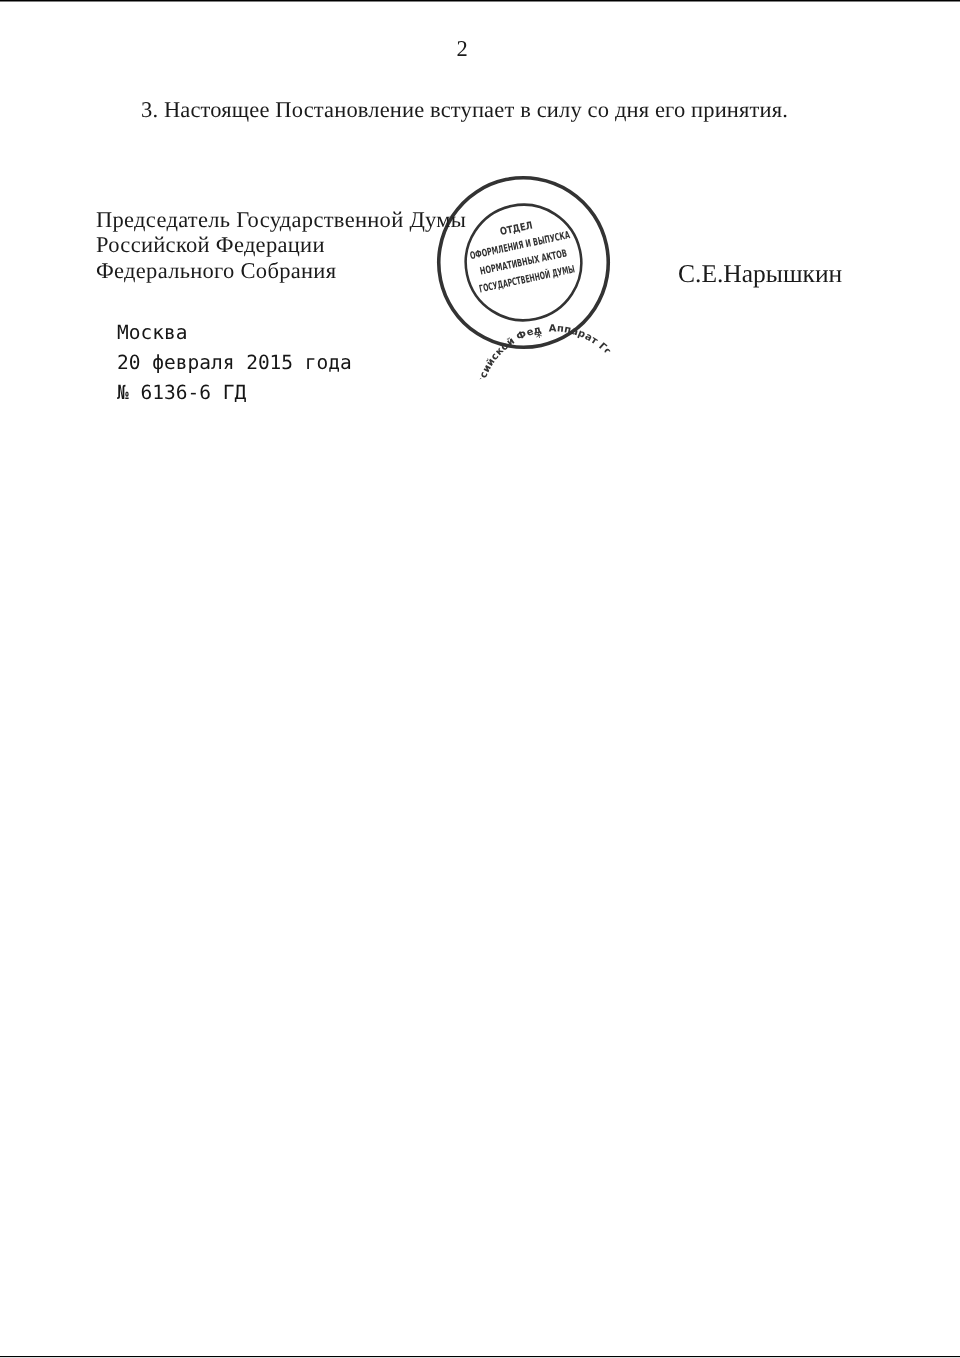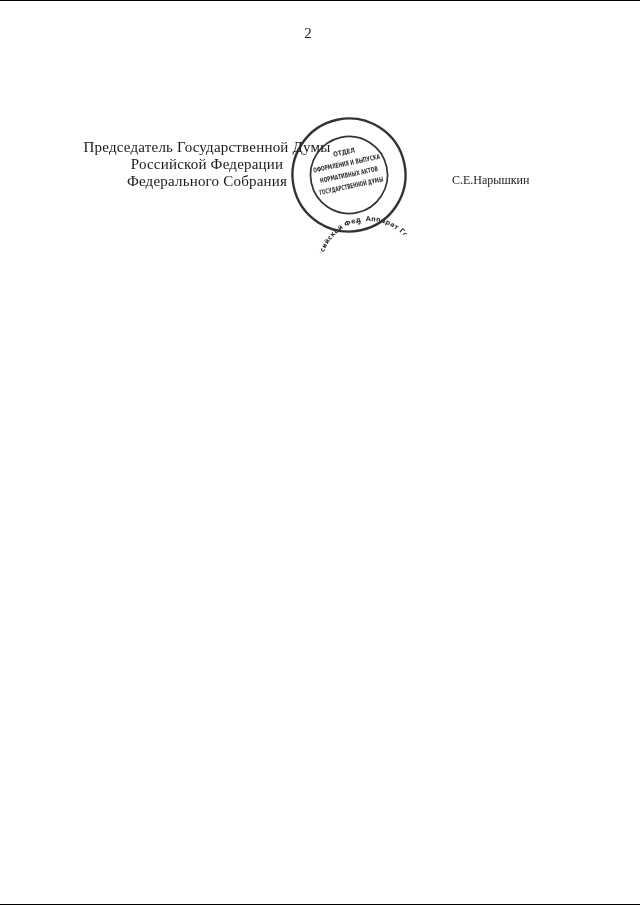--- a/index.html
+++ b/index.html
@@ -40,30 +40,30 @@
     top: 66px;
     font-size: 15px;
     white-space: nowrap;
     letter-spacing: 0.1px;
   }
   .signature-block {
     position: absolute;
     left: 64px;
     top: 139px;
     width: 286px;
-    text-align: center;
+    text-align: left;
     font-size: 15px;
     line-height: 17px;
     letter-spacing: 0.2px;
   }
   .signature-name {
     position: absolute;
     left: 452px;
     top: 173px;
-    font-size: 12px;
+    font-size: 17px;
     white-space: nowrap;
   }
   .footer-block {
     position: absolute;
     left: 78px;
     top: 213px;
     font-family: "DejaVu Sans Mono", monospace;
     font-size: 13px;
     line-height: 20px;
     white-space: nowrap;
@@ -91,20 +91,21 @@
 </head>
 <body>
 
 <div class="page">
 
   <div class="edge-line top"></div>
   <div class="edge-line bottom"></div>
 
   <div class="page-number">2</div>
 
+  <div class="paragraph">3. Настоящее Постановление вступает в силу со дня его принятия.</div>
 
   <div class="signature-block">
     <div>Председатель Государственной Думы</div>
     <div>Российской Федерации</div>
     <div>Федерального Собрания</div>
   </div>
 
   <div class="signature-name">С.Е.Нарышкин</div>
 
   <div class="stamp">
@@ -118,14 +119,19 @@
         <textPath href="#ringPath" startOffset="7">Аппарат Государственной Думы Федерального Собрания Российской Федерации</textPath>
       </text>
       <text class="center-line" x="70" y="49" text-anchor="middle" textLength="22" lengthAdjust="spacingAndGlyphs">ОТДЕЛ</text>
       <text class="center-line" x="70" y="60.5" text-anchor="middle" textLength="68" lengthAdjust="spacingAndGlyphs">ОФОРМЛЕНИЯ И ВЫПУСКА</text>
       <text class="center-line" x="70" y="72" text-anchor="middle" textLength="59" lengthAdjust="spacingAndGlyphs">НОРМАТИВНЫХ АКТОВ</text>
       <text class="center-line" x="70" y="83.5" text-anchor="middle" textLength="65" lengthAdjust="spacingAndGlyphs">ГОСУДАРСТВЕННОЙ ДУМЫ</text>
       <text class="star" x="70" y="124" text-anchor="middle">*</text>
     </svg>
   </div>
 
+  <div class="footer-block">
+    <div>Москва</div>
+    <div>20 февраля 2015 года</div>
+    <div>№ 6136-6 ГД</div>
+  </div>
 
 </div>
 
 </body></html>

